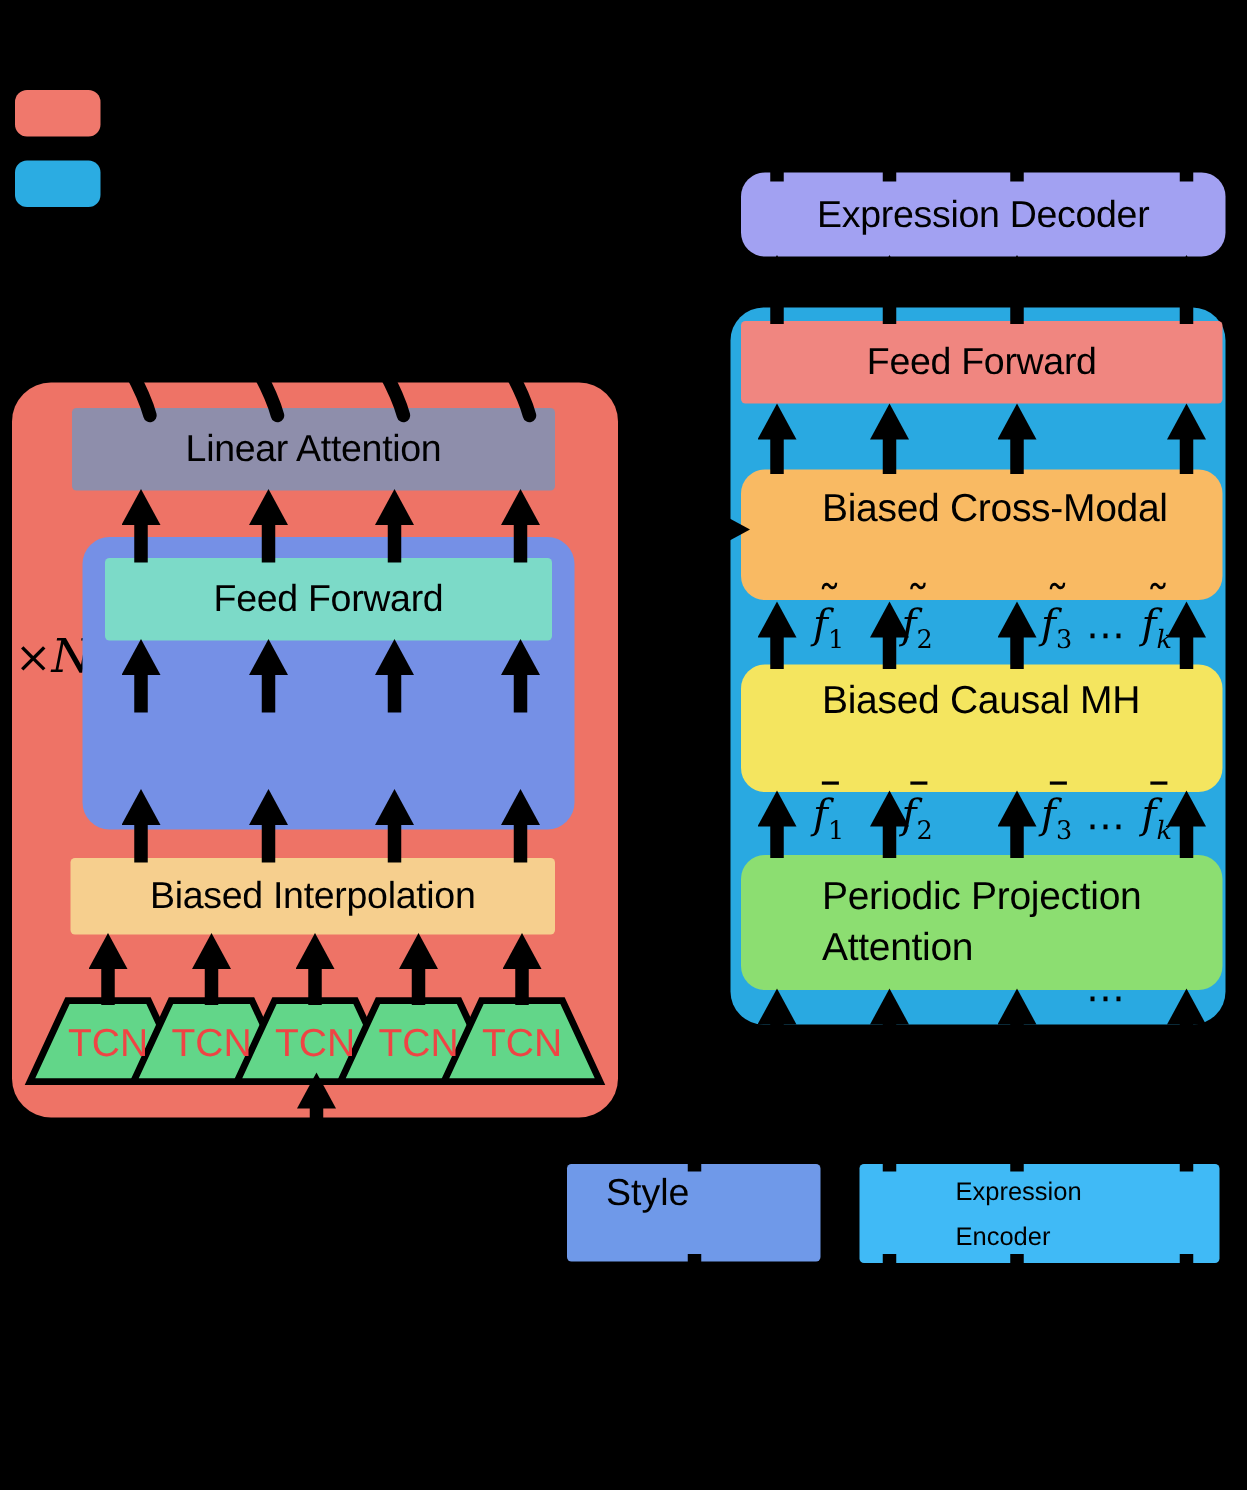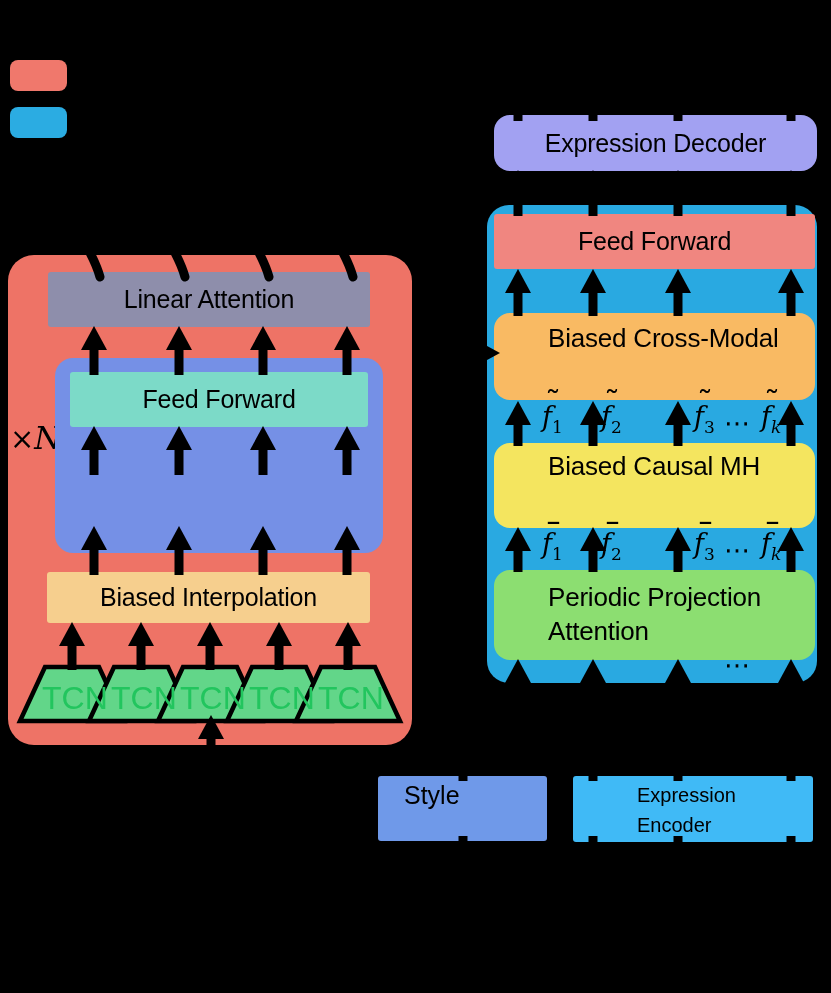--- a/index.html
+++ b/index.html
@@ -24,22 +24,22 @@
   .fmark{position:absolute;font-style:normal;color:#000;}
   .mark-tilde{font-size:32px;left:3px;top:-15px;}
   .mark-bar{font-size:30px;left:4px;top:-10px;display:inline-block;transform:scaleX(1.3);}
   .fsub{font-size:17px;position:relative;top:7px;font-style:normal;}
   .fsub.it{font-style:italic;}
   .dots{position:absolute;font-size:26px;color:#000;font-family:"DejaVu Serif",serif;}
   .xne{position:absolute;left:2px;top:165px;color:#000;font-family:"DejaVu Serif",serif;
        font-size:29px;white-space:nowrap;}
   .xne .nvar{font-style:italic;font-size:31px;}
   .xne .nsub{font-style:italic;font-size:19px;position:relative;top:8px;}
-  .tcnlbl{position:absolute;width:60px;top:680px;text-align:center;font-size:32px;
-          color:#22c55e;z-index:3;}
+  .tcnlbl{position:absolute;width:60px;top:680px;text-align:center;font-size:26px;
+          color:#ef4444;z-index:3;}
   svg{position:absolute;left:0;top:0;pointer-events:none;}
 </style>
 </head>
 <body>
 
 <div id="stage">
 
   <div class="box r8 c-legred" style="left:10px;top:60px;width:57px;height:31px;"></div>
   <div class="box r8 c-legblue" style="left:10px;top:107px;width:57px;height:31px;"></div>
 
@@ -114,21 +114,21 @@
       <div>Periodic Projection</div>
       <div>Attention</div>
     </div>
 
     <div class="dots" style="left:237px;top:445px;">⋯</div>
   </div>
 
   <div class="box r14 c-styleemb" style="left:378px;top:776px;width:169px;height:65px;padding:4px 0 16px 26px;font-size:25px;line-height:30px;">
     <div>Style</div>
   </div>
-  <div class="box r14 c-exprenc" style="left:573px;top:776px;width:240px;height:66px;padding:4px 0 0 64px;font-size:20px;line-height:30px;">
+  <div class="box r14 c-exprenc" style="left:573px;top:776px;width:240px;height:66px;padding:4px 0 0 64px;font-size:17px;line-height:30px;">
     <div>Expression</div>
     <div>Encoder</div>
   </div>
 
   <svg width="831" height="993">
     <g fill="#62D689" stroke="#000" stroke-width="4.5" stroke-linejoin="miter">
       <polygon points="45,667 99,667 124,721 20,721"></polygon>
       <polygon points="114,667 168,667 193,721 89,721"></polygon>
       <polygon points="183,667 237,667 262,721 158,721"></polygon>
       <polygon points="252,667 306,667 331,721 227,721"></polygon>

